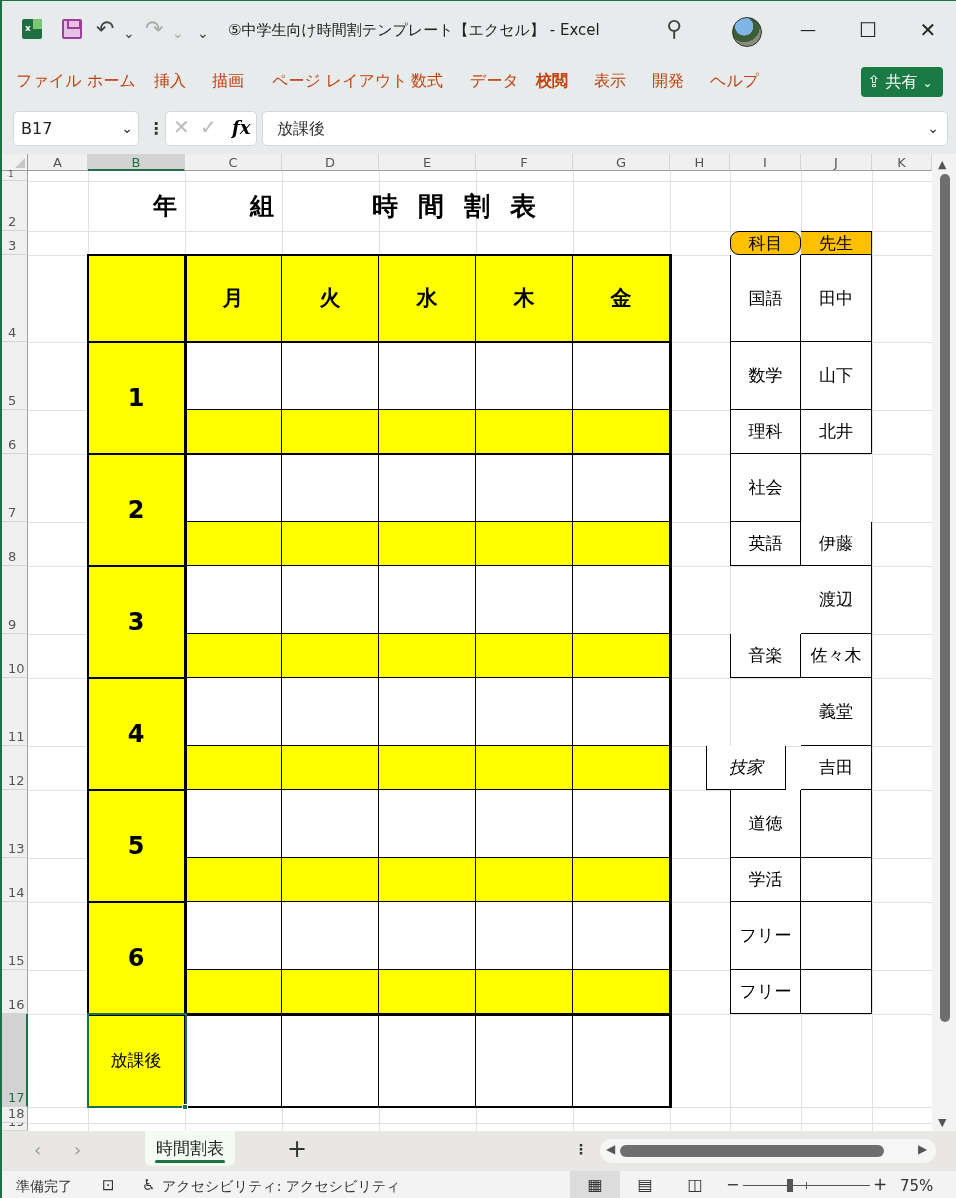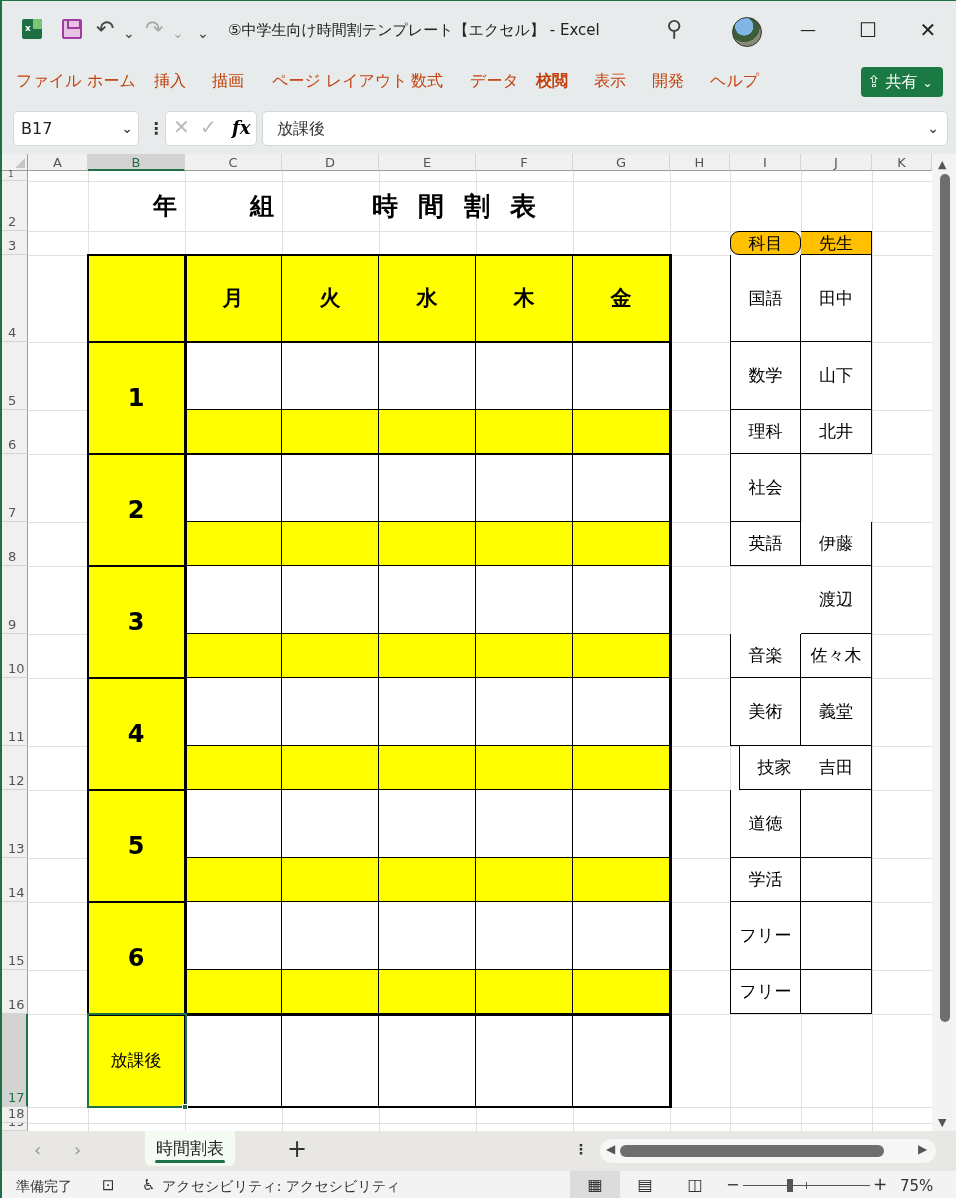--- a/index.html
+++ b/index.html
@@ -356,23 +356,22 @@
     <div class="cell wht bord subj" style="left:799px;top:188px;width:71px;height:68px;">山下</div>
     <div class="cell wht bord subj" style="left:728px;top:188px;width:71px;height:68px;border-left:1px solid #000;">数学</div>
     <div class="cell wht bord subj" style="left:728px;top:256px;width:71px;height:44px;border-left:1px solid #000;">理科</div>
     <div class="cell wht bord subj" style="left:799px;top:256px;width:71px;height:44px;">北井</div>
     <div class="cell wht bord subj" style="left:728px;top:300px;width:71px;height:68px;border-left:1px solid #000;">社会</div>
     <div class="cell wht bord subj" style="left:728px;top:368px;width:71px;height:44px;border-left:1px solid #000;">英語</div>
     <div class="cell wht bord subj" style="left:799px;top:368px;width:71px;height:44px;">伊藤</div>
     <div class="cell wht bord subj" style="left:799px;top:412px;width:71px;height:68px;">渡辺</div>
     <div class="cell wht bord subj" style="left:728px;top:480px;width:71px;height:44px;border-left:1px solid #000;">音楽</div>
     <div class="cell wht bord subj" style="left:799px;top:480px;width:71px;height:44px;">佐々木</div>
-    <div class="cell wht bord subj" style="left:728px;top:524px;width:71px;height:68px;border-left:1px solid #000;">美術</div>
     <div class="cell wht bord subj" style="left:799px;top:524px;width:71px;height:68px;">義堂</div>
-    <div class="cell wht bord subj" style="left:737px;top:592px;width:71px;height:44px;border-left:1px solid #000;">技家</div>
+    <div class="cell wht bord subj" style="left:704px;top:592px;width:80px;height:44px;border-left:1px solid #000;font-style:italic;">技家</div>
     <div class="cell wht bord subj" style="left:799px;top:592px;width:71px;height:44px;">吉田</div>
     <div class="cell wht bord subj" style="left:728px;top:636px;width:71px;height:68px;border-left:1px solid #000;">道徳</div>
     <div class="cell wht bord subj" style="left:799px;top:636px;width:71px;height:68px;"></div>
     <div class="cell wht bord subj" style="left:728px;top:704px;width:71px;height:44px;border-left:1px solid #000;">学活</div>
     <div class="cell wht bord subj" style="left:799px;top:704px;width:71px;height:44px;"></div>
     <div class="cell wht bord subj" style="left:728px;top:748px;width:71px;height:68px;border-left:1px solid #000;">フリー</div>
     <div class="cell wht bord subj" style="left:799px;top:748px;width:71px;height:68px;"></div>
     <div class="cell wht bord subj" style="left:728px;top:816px;width:71px;height:44px;border-left:1px solid #000;">フリー</div>
     <div class="cell wht bord subj" style="left:799px;top:816px;width:71px;height:44px;"></div>
 

